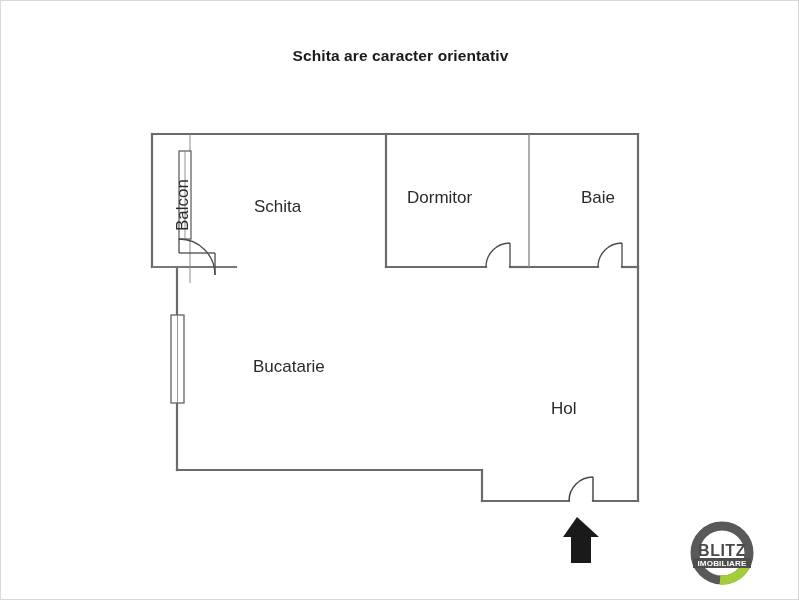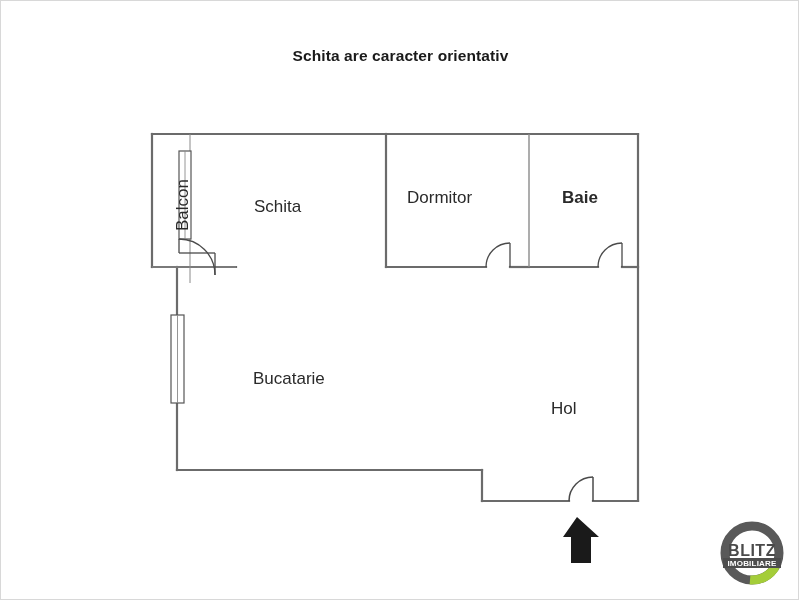--- a/index.html
+++ b/index.html
@@ -43,21 +43,21 @@
     color: #2a2a2a;
     white-space: nowrap;
     font-weight: 400;
   }
   .room-label.vertical {
     transform-origin: 0 0;
     transform: rotate(-90deg);
   }
   #logo-wrap {
     position: absolute;
-    left: 716px;
+    left: 686px;
     top: 519px;
     width: 70px;
     height: 68px;
     text-align: center;
   }
 </style>
 </head>
 <body>
 
 <div id="page">
@@ -148,23 +148,23 @@
       <polygon points="576,516 562,536 570,536 570,562 590,562 590,536 598,536" fill="#1a1a1a"></polygon>
     </g>
   </svg>
 
   <div class="room-label vertical" style="left:172px; top:230px;">Balcon</div>
 
   <div class="room-label" style="left:253px; top:196px;">Schita</div>
 
   <div class="room-label" style="left:406px; top:187px;">Dormitor</div>
 
-  <div class="room-label" style="left:561px; top:187px;font-weight:bold;">Baie</div>
+  <div class="room-label" style="left:580px; top:187px;">Baie</div>
 
-  <div class="room-label" style="left:252px; top:368px;">Bucatarie</div>
+  <div class="room-label" style="left:252px; top:356px;">Bucatarie</div>
 
   <div class="room-label" style="left:550px; top:398px;">Hol</div>
 
   <div id="logo-wrap">
     <svg width="70" height="68" viewBox="0 0 70 68">
 
       <circle cx="35" cy="33" r="27" fill="none" stroke="#595959" stroke-width="9"></circle>
 
       <path d="M 58.5 46.5 A 27 27 0 0 1 33 60" fill="none" stroke="#a4cd39" stroke-width="9" stroke-linecap="butt"></path>
 

